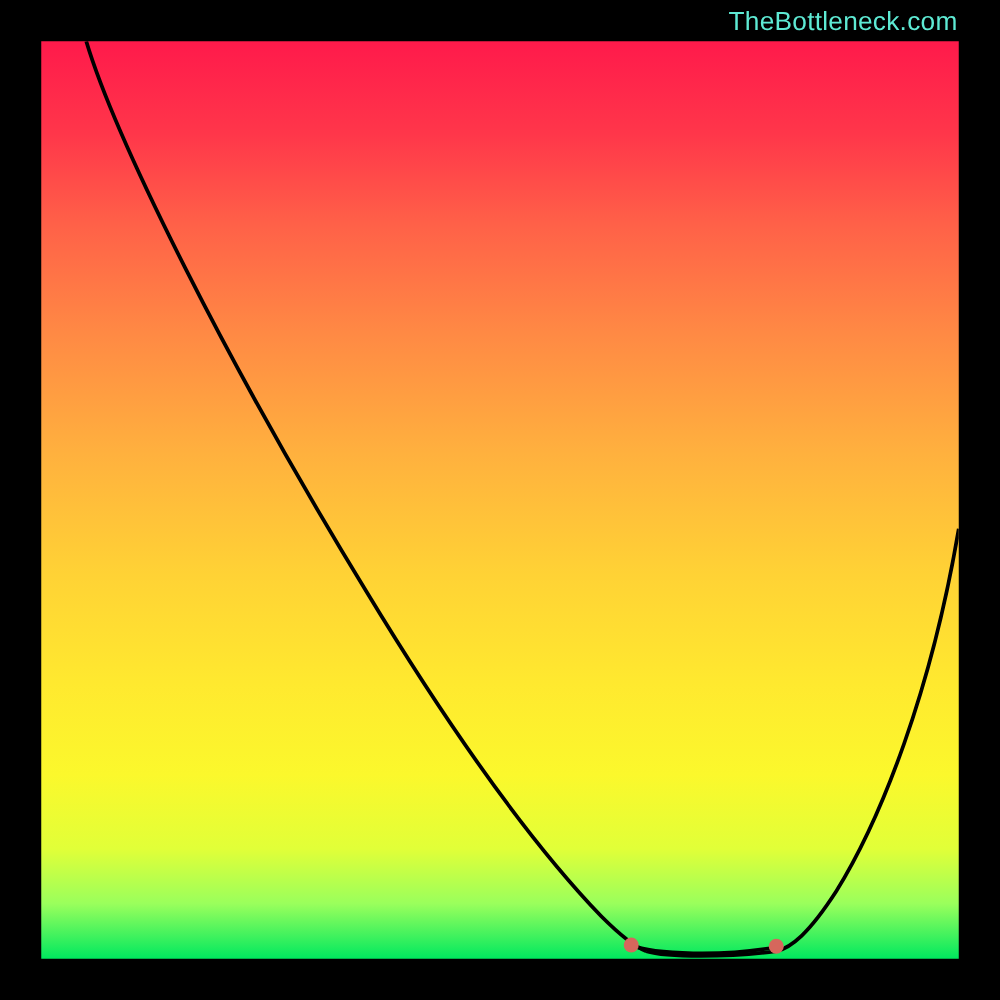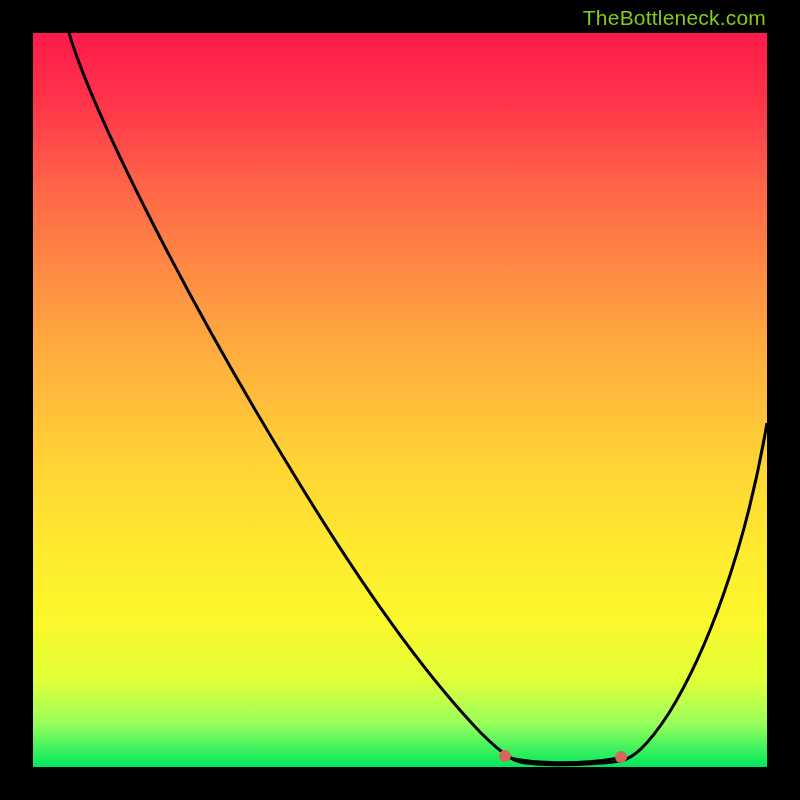--- a/index.html
+++ b/index.html
@@ -12,21 +12,21 @@
       #ff6148 20%,
       #ff8a44 32%,
       #ffb13e 45%,
       #ffd235 58%,
       #ffe92f 70%,
       #fbf82c 80%,
       #e1ff38 88%,
       #9aff5c 94%,
       #00e85f 100%);
   }
-  .attrib{position:absolute;right:34px;top:6px;color:#84cc16;font-size:21px;letter-spacing:0.2px}
+  .attrib{position:absolute;right:34px;top:6px;color:#5eead4;font-size:21px;letter-spacing:0.2px}
   svg.curve{position:absolute;left:33px;top:33px;width:734px;height:734px}
   .curve path{fill:none;stroke:#000;stroke-width:3}
   
   .hl{fill:none;stroke:#d6675c;stroke-width:11;stroke-linecap:round}
   .hl-dot{fill:#d6675c}
 </style>
 </head>
 <body>
 
 <div class="frame">

